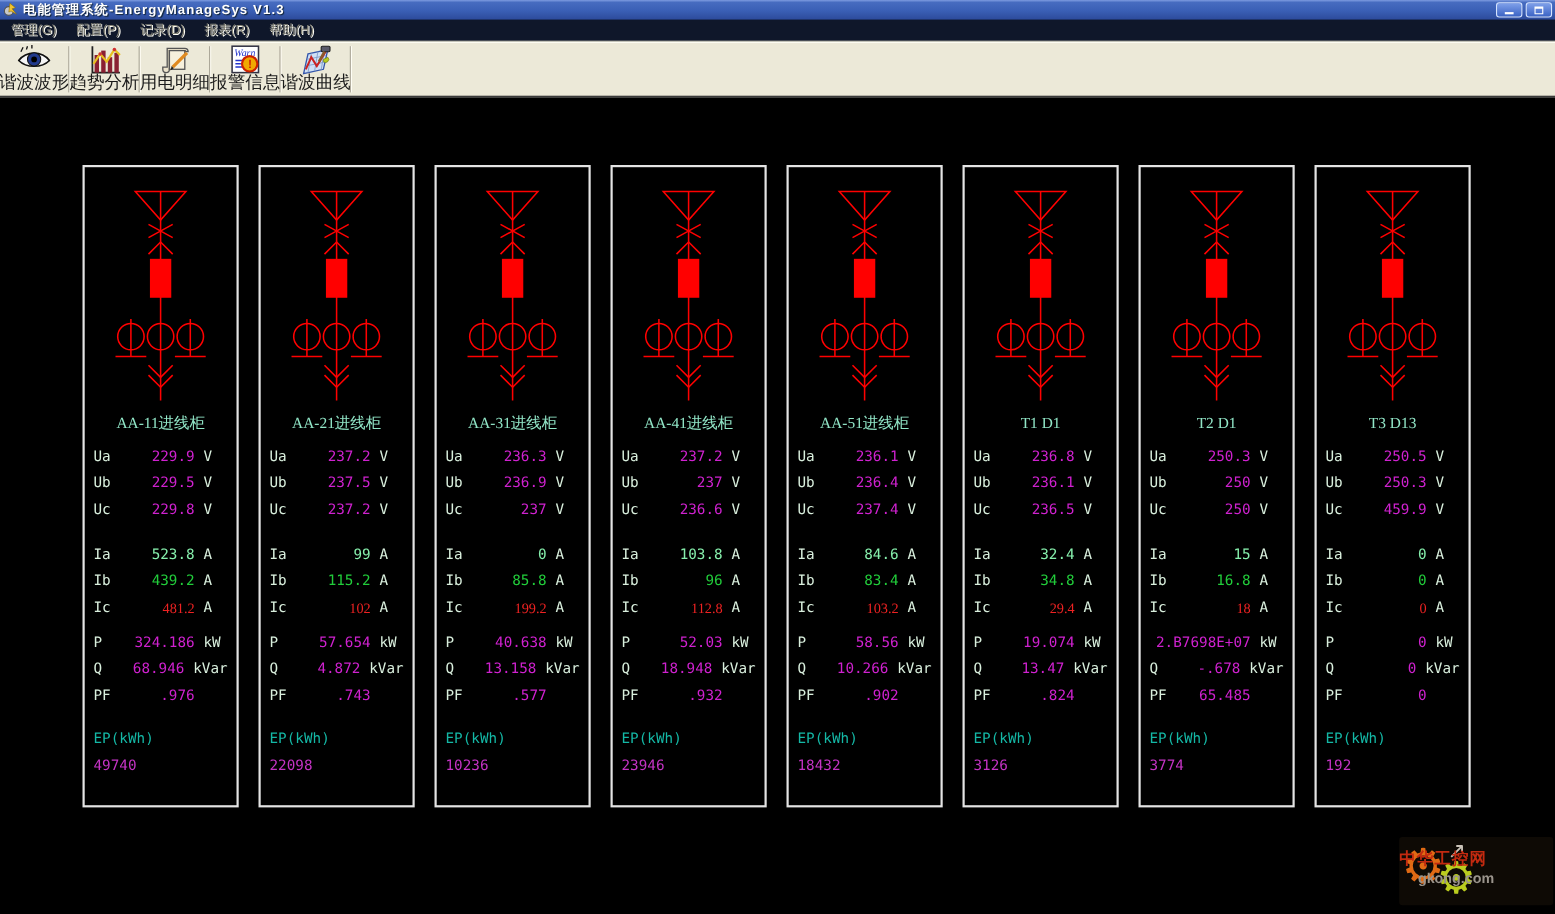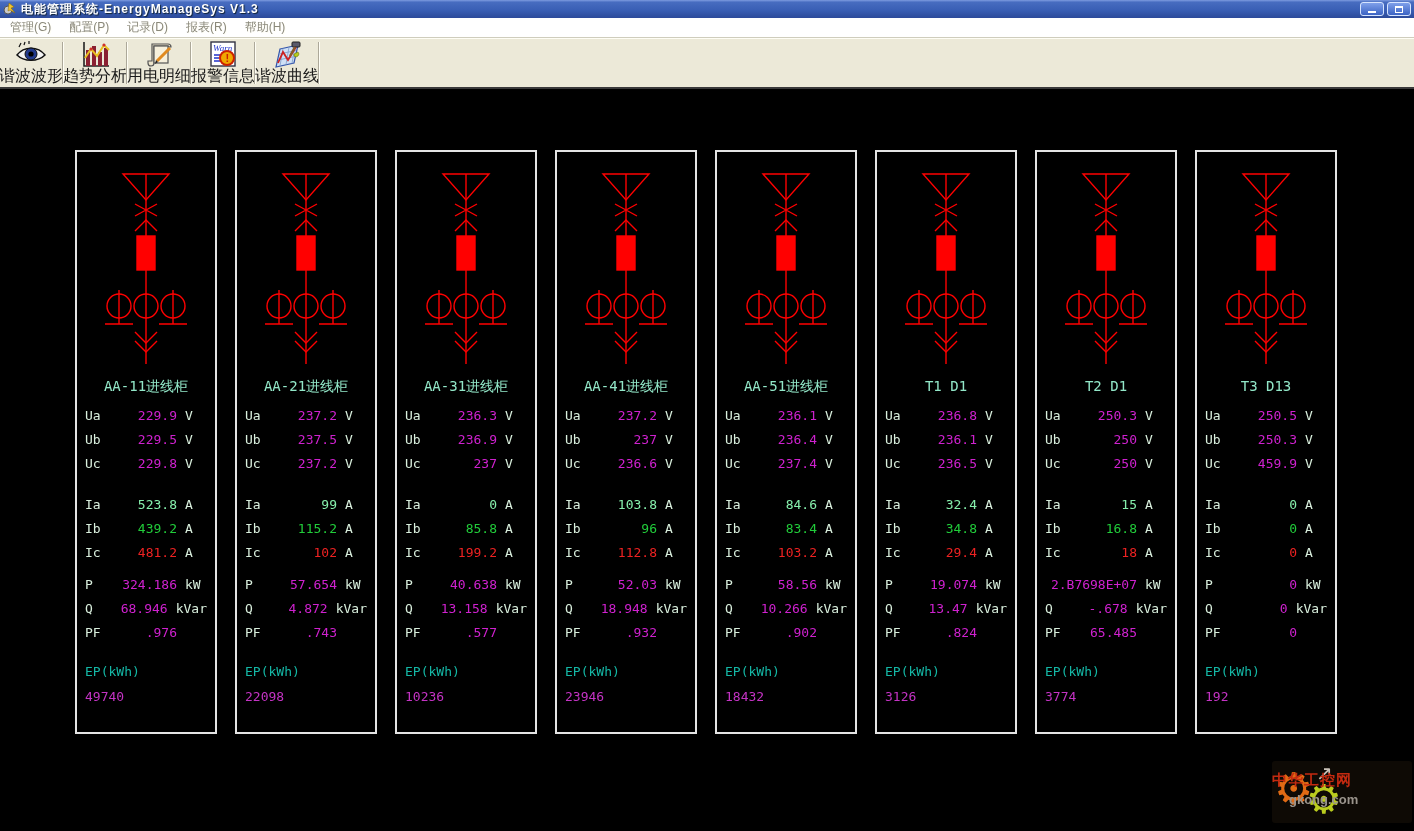--- a/index.html
+++ b/index.html
@@ -14,54 +14,54 @@
   .title-text { color:#fff; font-size:12px; font-weight:bold; letter-spacing:1px;
     text-shadow:1px 1px 1px #123; white-space:nowrap; }
   .win-controls { margin-left:auto; display:flex; gap:3px; }
   .winbtn { width:24px; height:14px; border:1px solid #d6e4ff; border-radius:3px;
     background:linear-gradient(180deg,#7fa0ea,#3b63c4); cursor:pointer;
     display:flex; align-items:center; justify-content:center; padding:0; }
   .glyph-min { width:8px; height:2px; background:#fff; margin-top:6px; }
   .glyph-max { width:8px; height:7px; border:1px solid #fff; border-top:2px solid #fff; }
 
   
-  .menubar { height:20px; background:#ffffff; border-bottom:1px solid #cfcdbd;
+  .menubar { height:20px; background:#0f172a; border-bottom:1px solid #cfcdbd;
     display:flex; align-items:center; padding-left:1px; }
   .menu-item { font-size:12px; color:#8a887a; padding:2px 9px; cursor:default; white-space:nowrap;
     text-shadow:1px 1px 0 #fffef5; }
 
   
   .toolbar { height:51px; background:#ece9d8; border-top:1px solid #fffef5;
     border-bottom:2px solid #3a3a3a; display:flex; align-items:stretch; }
   .tool-btn { width:62px; display:flex; flex-direction:column; align-items:center;
     justify-content:flex-start; padding:2px 0 3px 0; cursor:pointer; }
   .tool-icon { width:30px; height:28px; }
   .tool-label { font-size:16px; color:#1a1a1a; line-height:14px; white-space:nowrap; }
   .tool-sep { width:2px; margin:3px 0; border-left:1px solid #aca899; border-right:1px solid #fffef5; }
 
   
   .client { position:absolute; top:89px; left:0; right:0; bottom:0; background:#000; }
   .panels { display:flex; gap:18px; padding-left:75px; margin-top:61px; }
   .panel { width:142px; height:584px; border:2px solid #e4e4e4; background:#000;
     padding:0 8px; font-family:"DejaVu Sans Mono","DejaVu Sans",monospace; flex:0 0 142px; }
   .diagram { display:block; margin:8px auto 0 auto; }
   .ptitle { text-align:center; color:#92e7c8; font-size:14px; margin-top:10px; height:20px;
-    line-height:20px; white-space:nowrap; }
+    line-height:20px; white-space:nowrap;font-family:Liberation Serif, serif; }
   .grp-v { margin-top:8px; }
   .grp-i { margin-top:17px; }
   .grp-p { margin-top:8px; }
   .egrp  { margin-top:15px; }
   .row { display:flex; height:24px; line-height:24px; font-size:13px; }
   .lbl { color:#d9efdd; white-space:nowrap; }
   .val { margin-left:auto; white-space:nowrap; }
   .unit { flex:0 0 30px; padding-left:8px; color:#d9efdd; white-space:nowrap; }
   .c-mag { color:#cf21cf; }
   .c-ia  { color:#86efac; }
   .c-ib  { color:#21cc3a; }
-  .c-ic  { color:#ee2222; }
+  .c-ic  { color:#ee2222;font-family:Liberation Serif, serif; }
   .elabel { color:#14b8a6; font-size:13px; height:24px; line-height:24px; }
   .evalue { color:#c433c4; font-size:13px; height:25px; line-height:25px; }
 
   
   .watermark { position:absolute; right:2px; bottom:8px; width:140px; height:62px;
     background:rgba(25,18,10,0.55); border-radius:3px; overflow:hidden; }
   .gear { position:absolute; font-size:44px; line-height:44px;
     font-family:"DejaVu Sans",sans-serif; }
   .gear-orange { color:#e06a14; left:2px; top:6px; }
   .gear-green  { color:#bacc1e; left:34px; top:16px; font-size:40px; }

